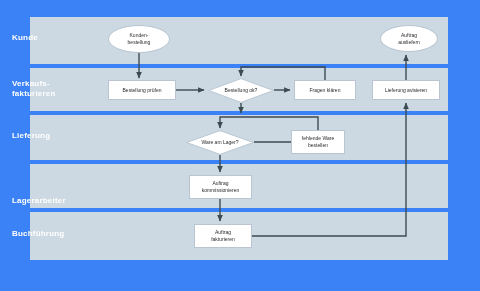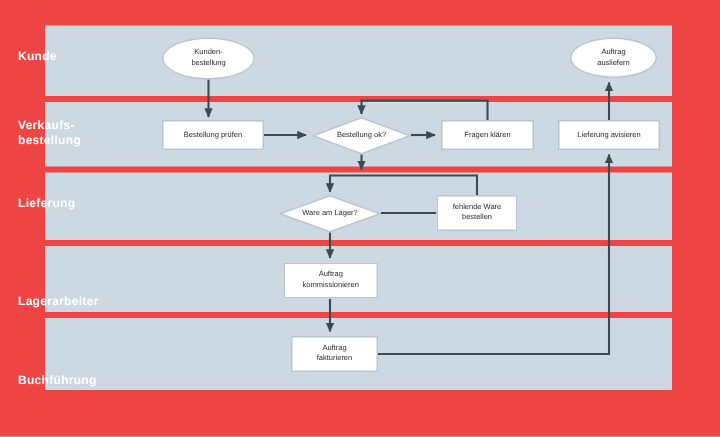--- a/index.html
+++ b/index.html
@@ -10,21 +10,21 @@
   body {
     width: 480px;
     height: 291px;
     font-family: "Liberation Sans", sans-serif;
     overflow: hidden;
   }
   #canvas {
     position: relative;
     width: 480px;
     height: 291px;
-    background: #ef4444;
+    background: #3b82f6;
   }
   .lane {
     position: absolute;
     left: 30px;
     width: 418px;
     background: #cdd9e2;
     box-sizing: border-box;
   }
   .lane-label {
     position: absolute;
@@ -90,24 +90,24 @@
 <div id="canvas">
 
   <div class="lane" style="top:17px;height:47px;"></div>
   <div class="lane" style="top:68px;height:43px;"></div>
   <div class="lane" style="top:115px;height:45px;"></div>
   <div class="lane" style="top:164px;height:44px;"></div>
   <div class="lane" style="top:212px;height:48px;"></div>
 
   <div class="lane-label" style="top:33px;">Kunde</div>
   <div class="lane-label" style="top:79px;">Verkaufs-
-bestellung</div>
+fakturieren</div>
   <div class="lane-label" style="top:131px;">Lieferung</div>
   <div class="lane-label" style="top:196px;">Lagerarbeiter</div>
-  <div class="lane-label" style="top:229px;margin-top:20px;">Buchführung</div>
+  <div class="lane-label" style="top:229px;">Buchführung</div>
 
   <svg id="edges" viewBox="0 0 480 291">
     <defs>
       <marker id="arrowhead" markerWidth="5" markerHeight="5" refX="4.2" refY="2" orient="auto" markerUnits="strokeWidth">
         <path d="M0,0 L4.6,2 L0,4 z" fill="#3c4a52"></path>
       </marker>
     </defs>
     <g fill="none" stroke="#3c4a52" stroke-width="1.4">
       <path d="M139,53 L139,78" marker-end="url(#arrowhead)"></path>
       <path d="M176,90 L204,90" marker-end="url(#arrowhead)"></path>

